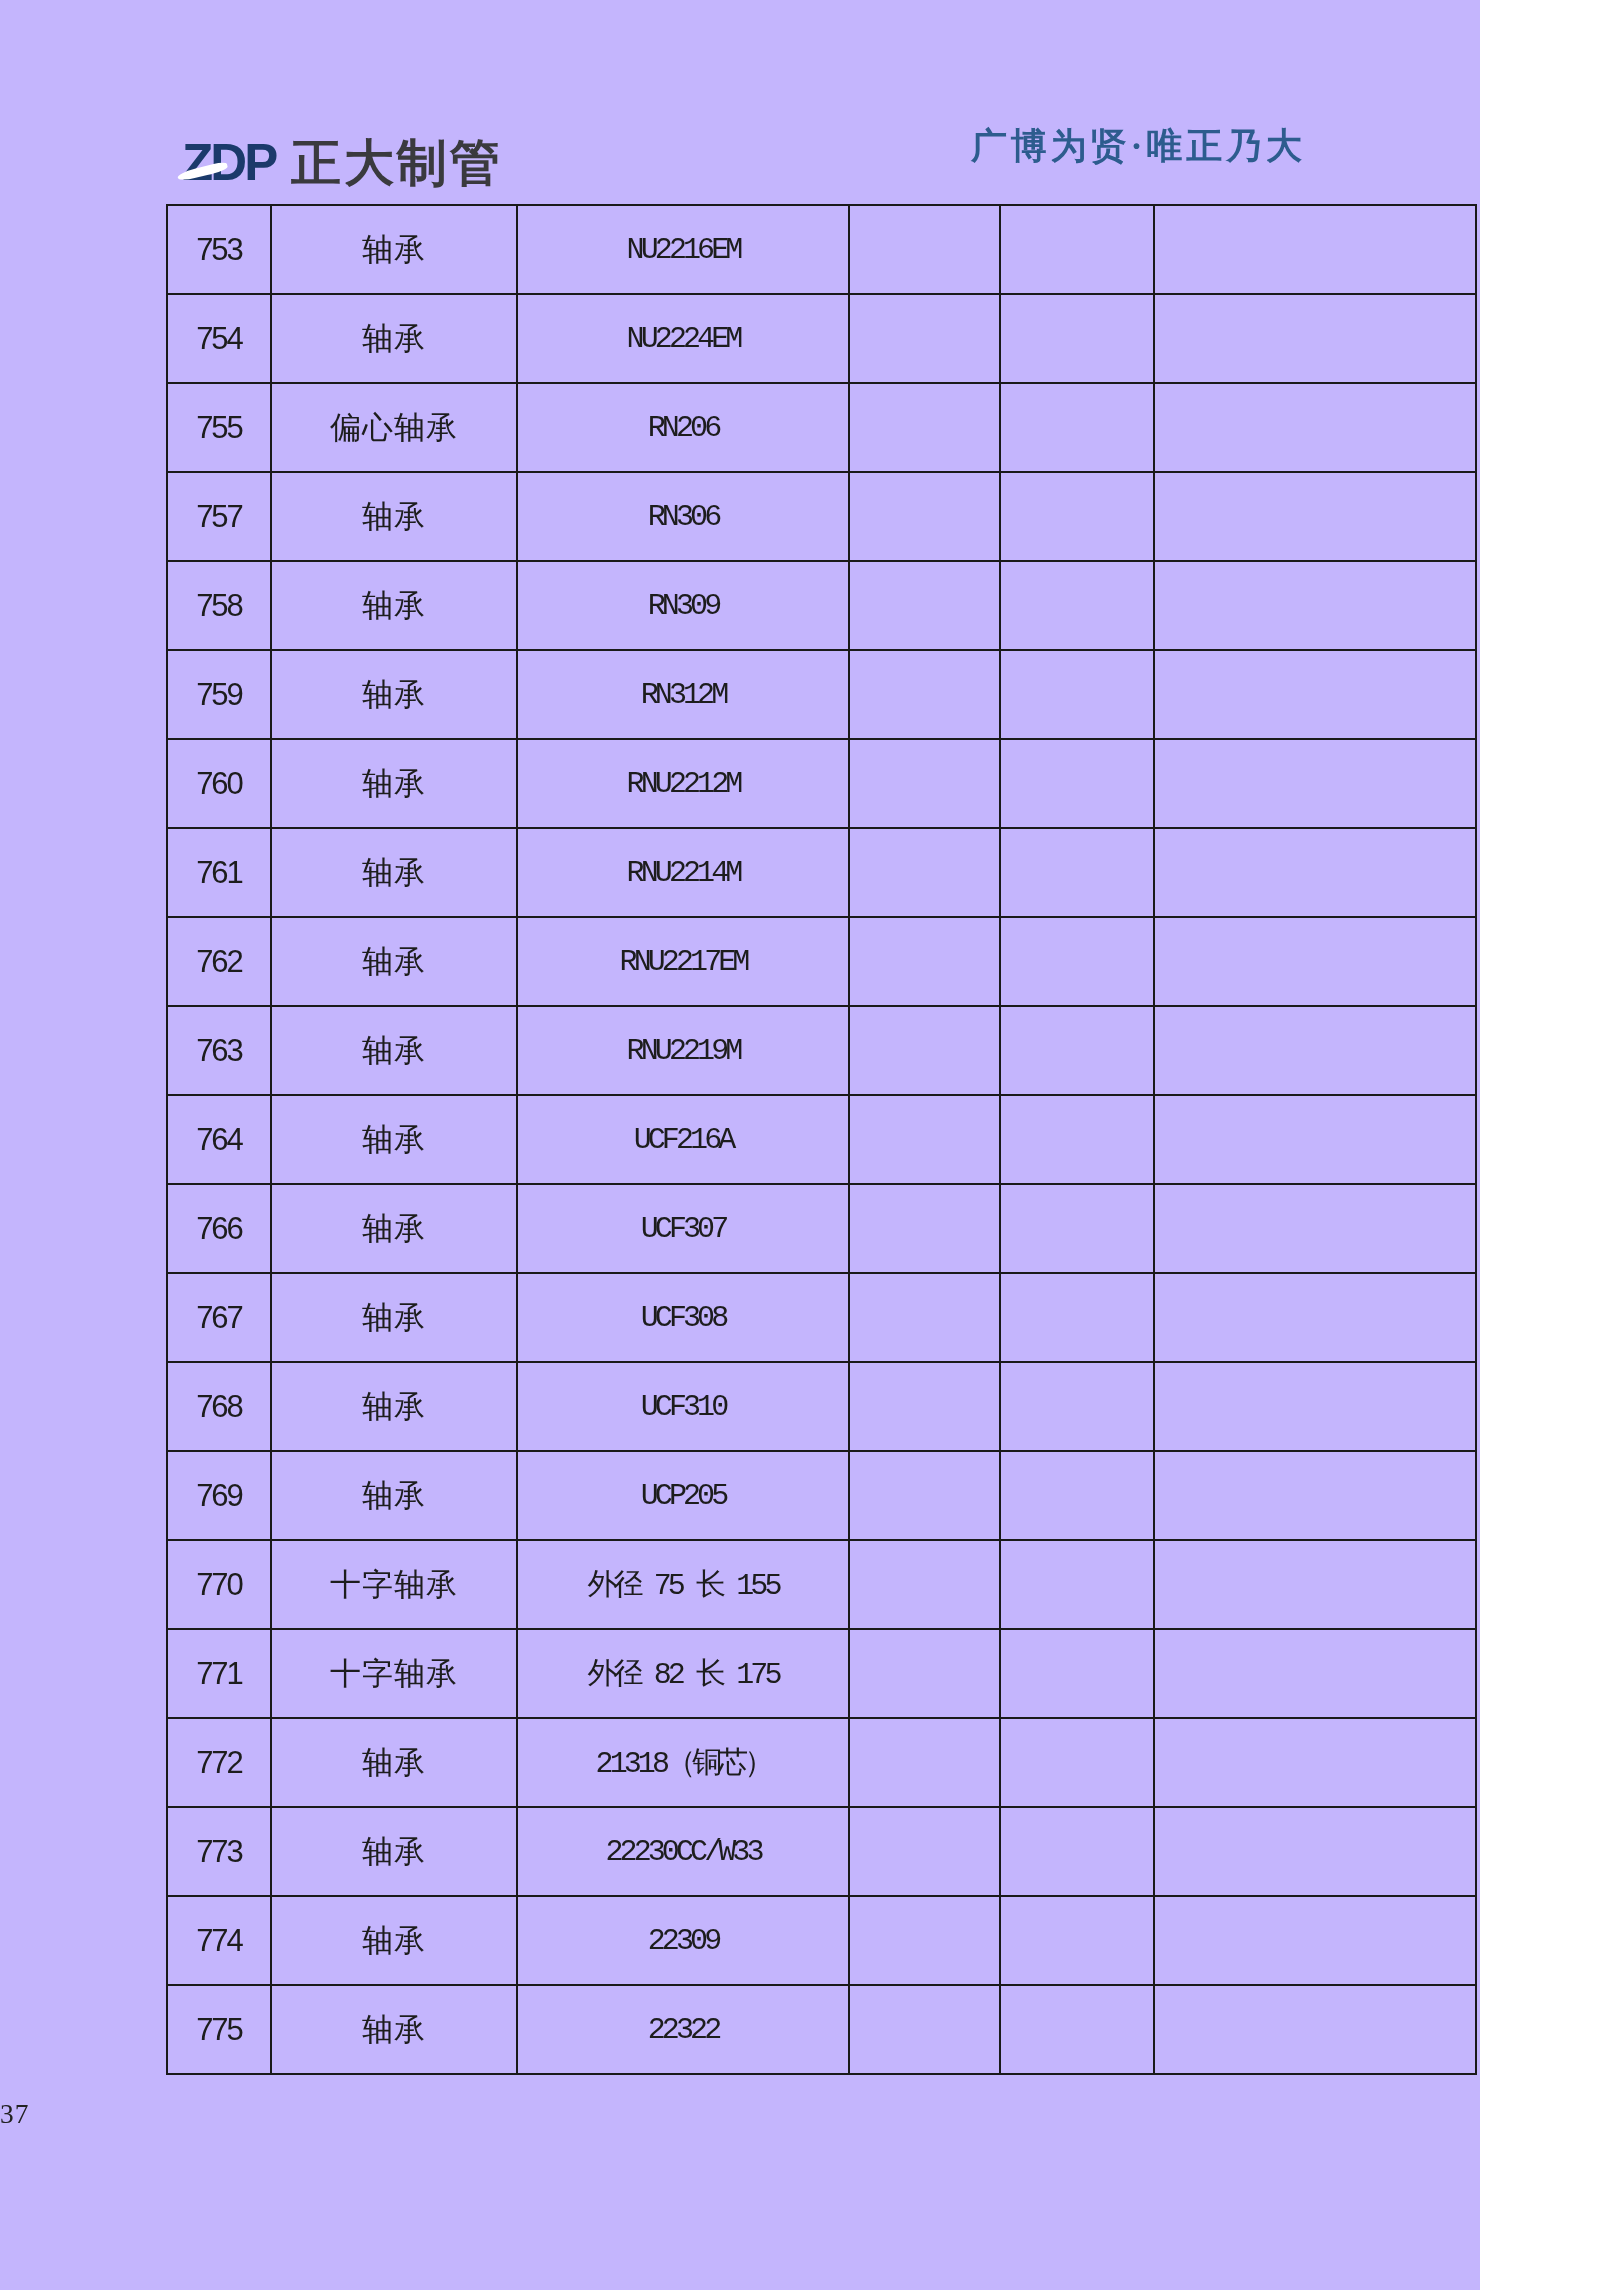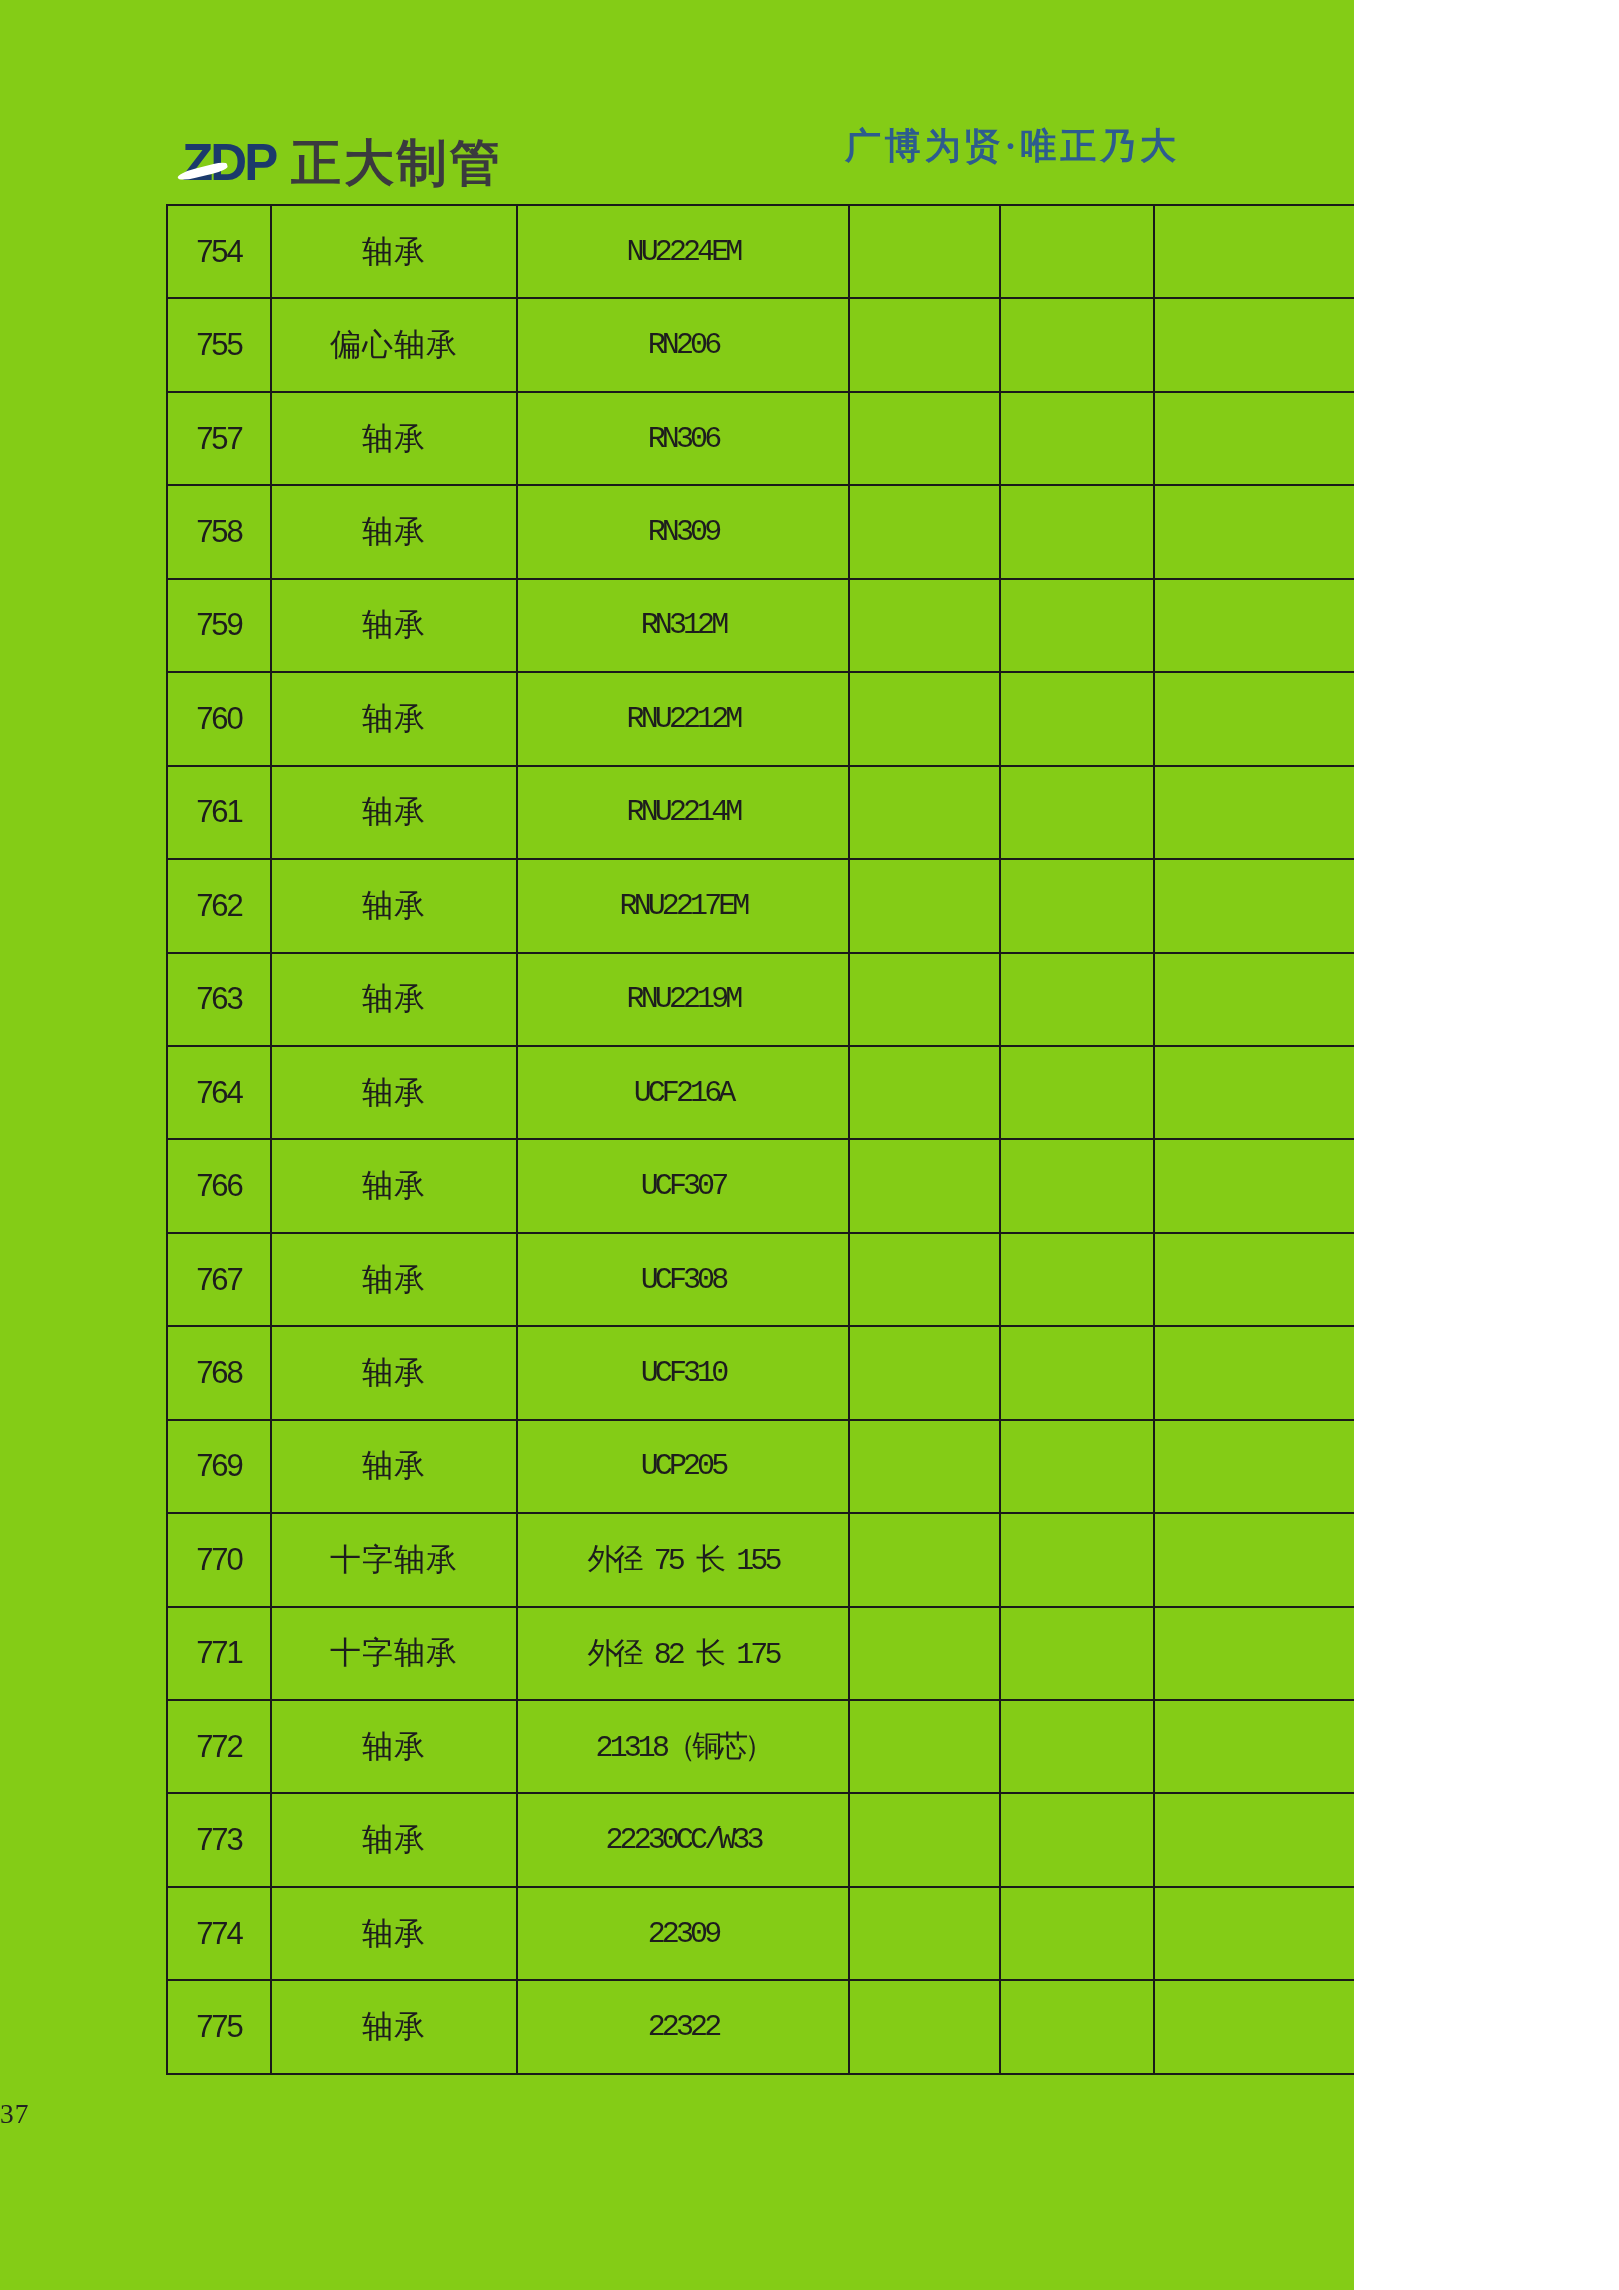--- a/index.html
+++ b/index.html
@@ -1,19 +1,19 @@
 <!DOCTYPE html>
 <html><head>
 <meta charset="utf-8">
 <style>
   html,body{margin:0;padding:0;background:#ffffff;}
   .page{
     position:relative;
-    width:1354px;height:2291px;
-    background:#84cc16;
+    width:1480px;height:2291px;
+    background:#c4b5fd;
     font-family:"Liberation Sans", sans-serif;
     overflow:hidden;
   }
   
   .logo{
     position:absolute;left:182px;top:137px;
     display:flex;align-items:flex-end;gap:15.7px;
     line-height:1;
   }
   .zdp-wrap{position:relative;display:inline-block;}
@@ -111,20 +111,28 @@
     <colgroup>
       <col style="width:104px">
       <col style="width:246px">
       <col style="width:332px">
       <col style="width:151px">
       <col style="width:154px">
       <col style="width:322px">
     </colgroup>
     <tbody>
         <tr>
+          <td class="col-index">753</td>
+          <td class="col-name">轴承</td>
+          <td class="col-model">NU2216EM</td>
+          <td class="col-empty"></td>
+          <td class="col-empty"></td>
+          <td class="col-empty"></td>
+        </tr>
+        <tr>
           <td class="col-index">754</td>
           <td class="col-name">轴承</td>
           <td class="col-model">NU2224EM</td>
           <td class="col-empty"></td>
           <td class="col-empty"></td>
           <td class="col-empty"></td>
         </tr>
         <tr>
           <td class="col-index">755</td>
           <td class="col-name">偏心轴承</td>

